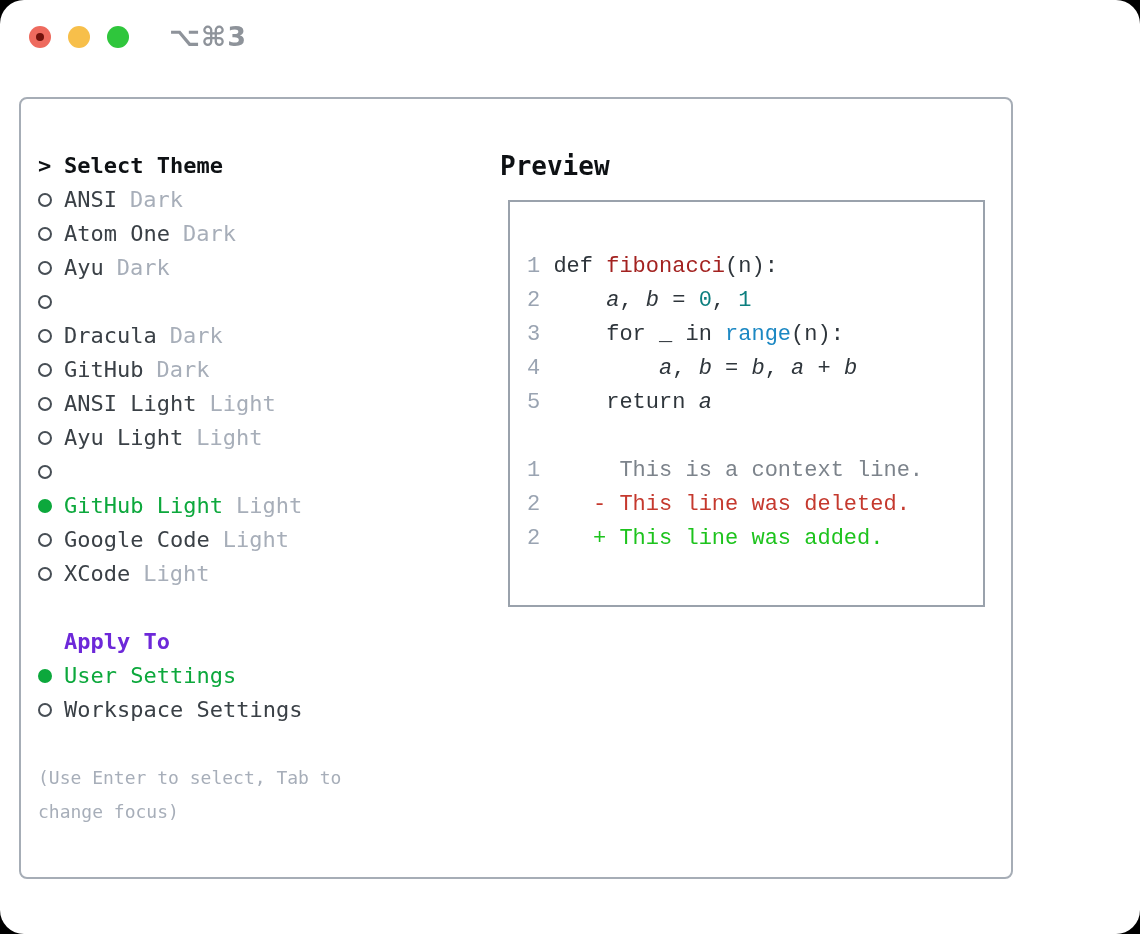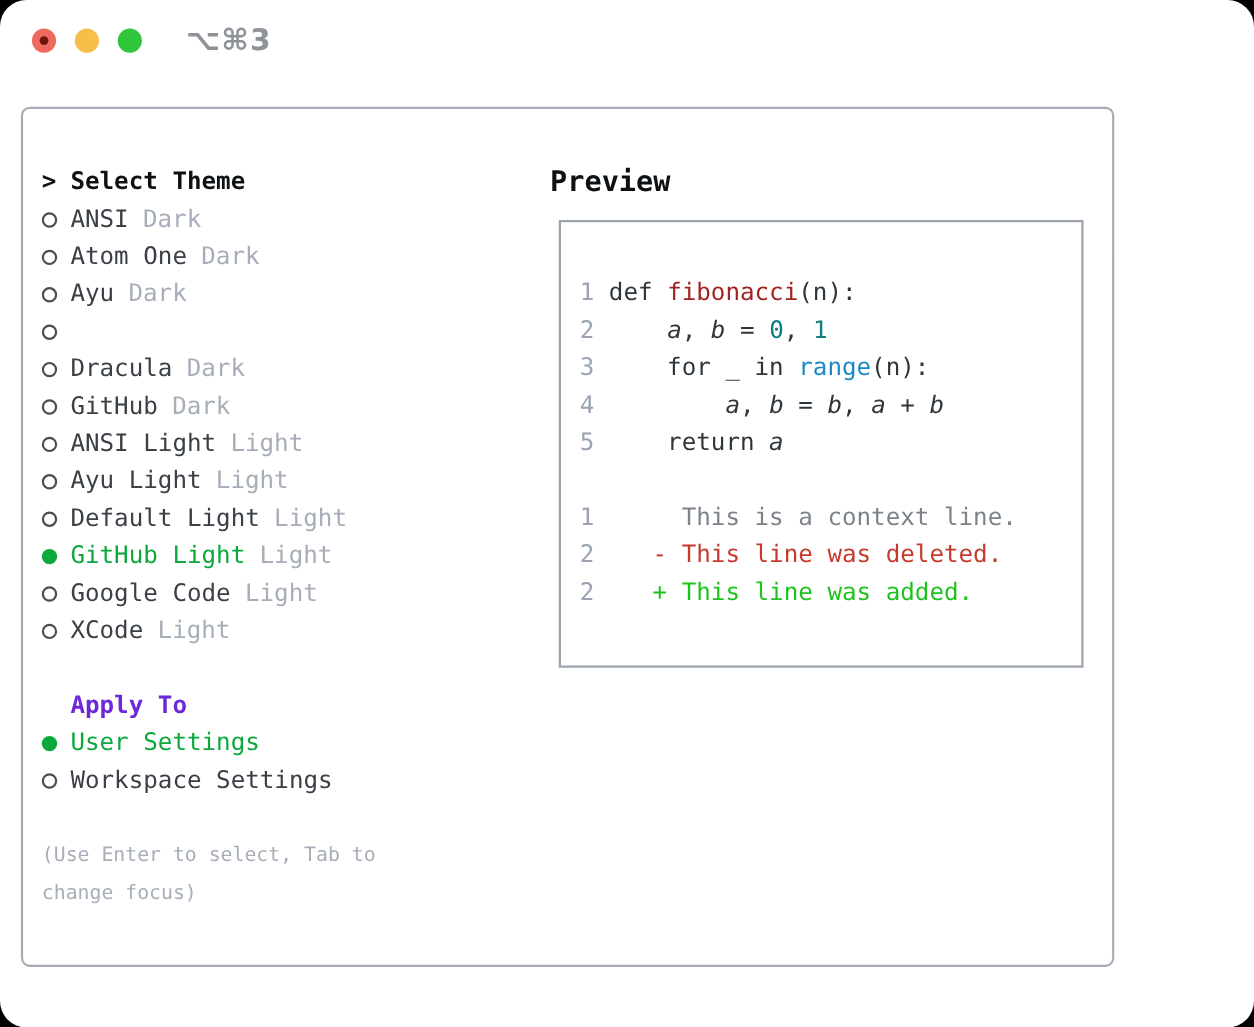--- a/index.html
+++ b/index.html
@@ -40,21 +40,21 @@
   .name{color:#3a4046;}
   .name.sel{color:var(--selection-green,#0ca83c);margin-top:10px;}
   .variant{color:var(--muted-gray,#a7aeb9);margin-left:13px;}
   .hintline{height:34px;line-height:34px;font-size:18px;white-space:pre;color:var(--muted-gray,#a7aeb9);}
   
   .preview-label{height:34px;line-height:34px;font-size:26px;font-weight:bold;color:#0e1114;}
   .preview-box{
     margin-left:8px;margin-top:17px;width:477px;height:407px;box-sizing:border-box;
     border:2px solid #9aa2ac;padding:48px 0 0 17px;overflow:hidden;background:#fff;
   }
-  .cline{height:34px;line-height:34px;font-size:22px;white-space:pre;}
+  .cline{height:34px;line-height:34px;font-size:22px;white-space:pre;font-family:Liberation Mono, monospace;}
   .sg-lineno{color:var(--lineno-gray,#9aa4b2);}
   .sg-code{color:var(--code-text,#2e353b);}
   .sg-func{color:var(--function-red,#a32220);}
   .sg-number{color:var(--number-teal,#0d7f7f);}
   .sg-builtin{color:var(--builtin-blue,#1c88c3);}
   .sg-var{color:var(--code-text,#2e353b);font-style:italic;}
   .sg-context{color:var(--context-gray,#7c838b);}
   .sg-deleted{color:var(--deleted-red,#c5392e);}
   .sg-added{color:var(--added-green,#1dc31d);}
 </style>
@@ -80,21 +80,21 @@
 
       <div id="theme-list">
           <div class="row"><span class="icon-cell"><span class="circle"></span></span><span class="label"><span class="name">ANSI</span><span class="variant">Dark</span></span></div>
           <div class="row"><span class="icon-cell"><span class="circle"></span></span><span class="label"><span class="name">Atom One</span><span class="variant">Dark</span></span></div>
           <div class="row"><span class="icon-cell"><span class="circle"></span></span><span class="label"><span class="name">Ayu</span><span class="variant">Dark</span></span></div>
           <div class="row"><span class="icon-cell"><span class="circle"></span></span></div>
           <div class="row"><span class="icon-cell"><span class="circle"></span></span><span class="label"><span class="name">Dracula</span><span class="variant">Dark</span></span></div>
           <div class="row"><span class="icon-cell"><span class="circle"></span></span><span class="label"><span class="name">GitHub</span><span class="variant">Dark</span></span></div>
           <div class="row"><span class="icon-cell"><span class="circle"></span></span><span class="label"><span class="name">ANSI Light</span><span class="variant">Light</span></span></div>
           <div class="row"><span class="icon-cell"><span class="circle"></span></span><span class="label"><span class="name">Ayu Light</span><span class="variant">Light</span></span></div>
-          <div class="row"><span class="icon-cell"><span class="circle"></span></span><span class="label"><span class="name">Default Light</span><span class="variant">Light</span></span></div>
+          <div class="row"><span class="icon-cell"><span class="circle"></span></span></div>
           <div class="row"><span class="icon-cell"><span class="circle on"></span></span><span class="label"><span class="name sel">GitHub Light</span><span class="variant">Light</span></span></div>
           <div class="row"><span class="icon-cell"><span class="circle"></span></span><span class="label"><span class="name">Google Code</span><span class="variant">Light</span></span></div>
           <div class="row"><span class="icon-cell"><span class="circle"></span></span><span class="label"><span class="name">XCode</span><span class="variant">Light</span></span></div>
         </div>
 
       <div class="spacer"></div>
 
       <div class="row">
         <span class="icon-cell"></span>
         <span class="label apply-label">Apply To</span>

